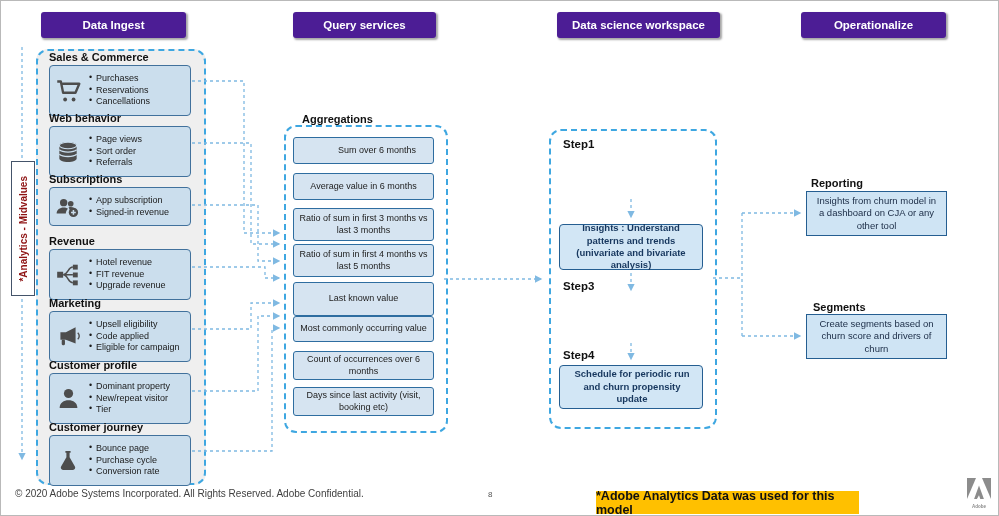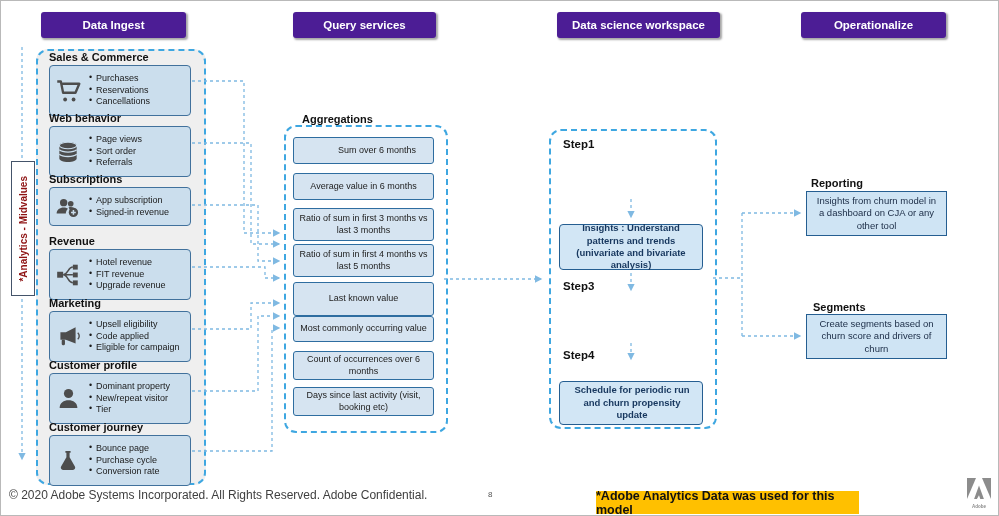--- a/index.html
+++ b/index.html
@@ -39,21 +39,21 @@
   .step-label{position:absolute;left:562px;font-size:11.5px;font-weight:bold;color:#111;z-index:2;}
   .step-box{position:absolute;left:558px;width:144px;background:#D2E6F5;border:1.6px solid #255E91;
        border-radius:4px;display:flex;align-items:center;justify-content:center;text-align:center;
        font-size:9.5px;font-weight:bold;line-height:1.3;color:#17375E;z-index:2;padding:2px 6px;box-sizing:border-box;}
 
   .out-title{position:absolute;font-size:11px;font-weight:bold;color:#111;z-index:2;}
   .out-box{position:absolute;left:805px;width:141px;background:#CFE4F4;border:1.6px solid #255E91;
        border-radius:0;display:flex;align-items:center;justify-content:center;text-align:center;
        font-size:9.5px;line-height:1.3;color:#1a2b45;z-index:2;padding:2px 6px;box-sizing:border-box;}
 
-  .copyright{position:absolute;left:8px;top:487px;font-size:12px;color:#3f3f3f;z-index:2;}
+  .copyright{position:absolute;left:14px;top:487px;font-size:10px;color:#3f3f3f;z-index:2;}
   .page-num{position:absolute;left:487px;top:489px;font-size:8px;color:#555;z-index:2;}
   .note{position:absolute;left:595px;top:490px;width:263px;height:23px;background:#FFC000;color:#111;
        font-size:12.5px;font-weight:600;display:flex;align-items:center;justify-content:center;z-index:2;}
   .adobe{position:absolute;left:964px;top:477px;width:28px;text-align:center;z-index:2;}
   .adobe .word{font-size:4.5px;color:#8c8c8c;font-weight:bold;margin-top:1px;}
   .ic{fill:#4d4d4d;}
 </style>
 </head>
 <body>
 
@@ -259,21 +259,21 @@
     </div>
 
   <div class="steps-container"></div>
   <div class="step-label" style="top:137px;">Step1</div>
   <div class="step-label" style="top:207px;margin-top:40px;">Step2</div>
   <div class="step-box" style="top:223px;height:46px;">
       <span>Insights : Understand patterns and trends (univariate and bivariate analysis)</span>
     </div>
   <div class="step-label" style="top:279px;">Step3</div>
   <div class="step-label" style="top:348px;">Step4</div>
-  <div class="step-box" style="top:380px;height:44px;padding-left:8px;">
+  <div class="step-box" style="top:364px;height:44px;padding-left:8px;">
       <span>Schedule for periodic run and churn propensity update</span>
     </div>
 
   <div class="out-title" style="left:810px;top:176px;">Reporting</div>
   <div class="out-box" style="top:190px;height:45px;">
       <span>Insights from churn model in a dashboard on CJA or any other tool</span>
     </div>
   <div class="out-title" style="left:812px;top:300px;">Segments</div>
   <div class="out-box" style="top:313px;height:45px;">
       <span>Create segments based on churn score and drivers of churn</span>

